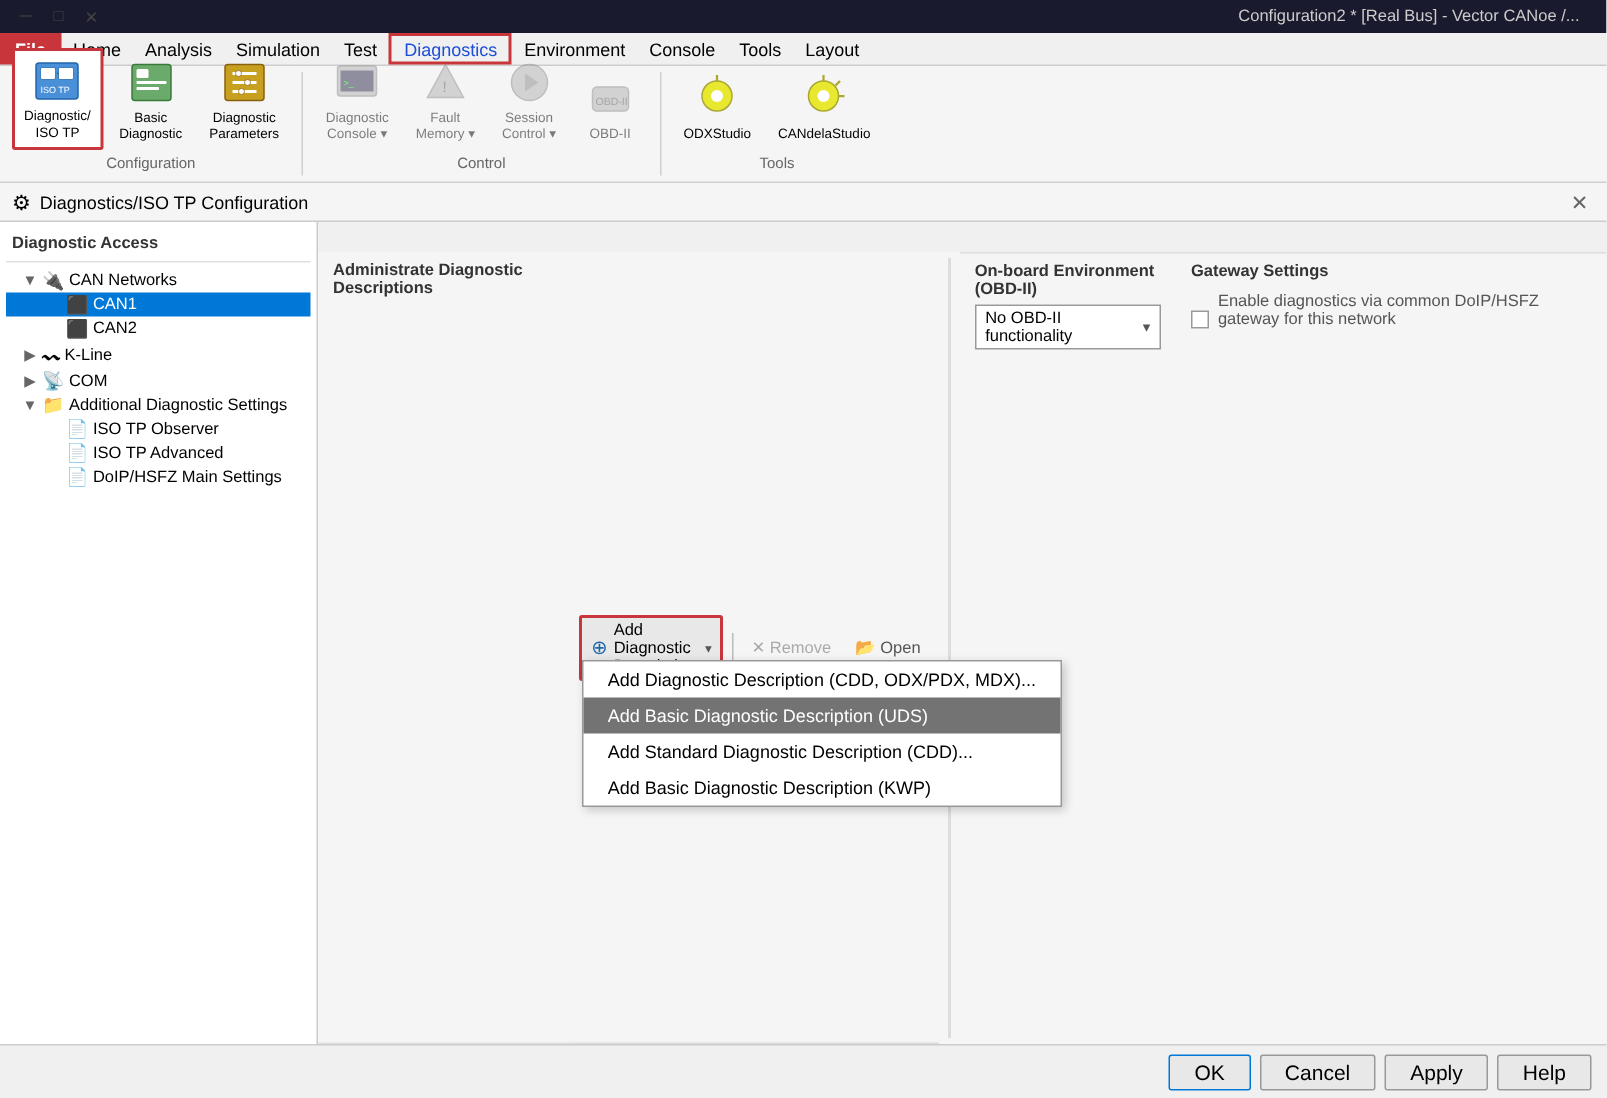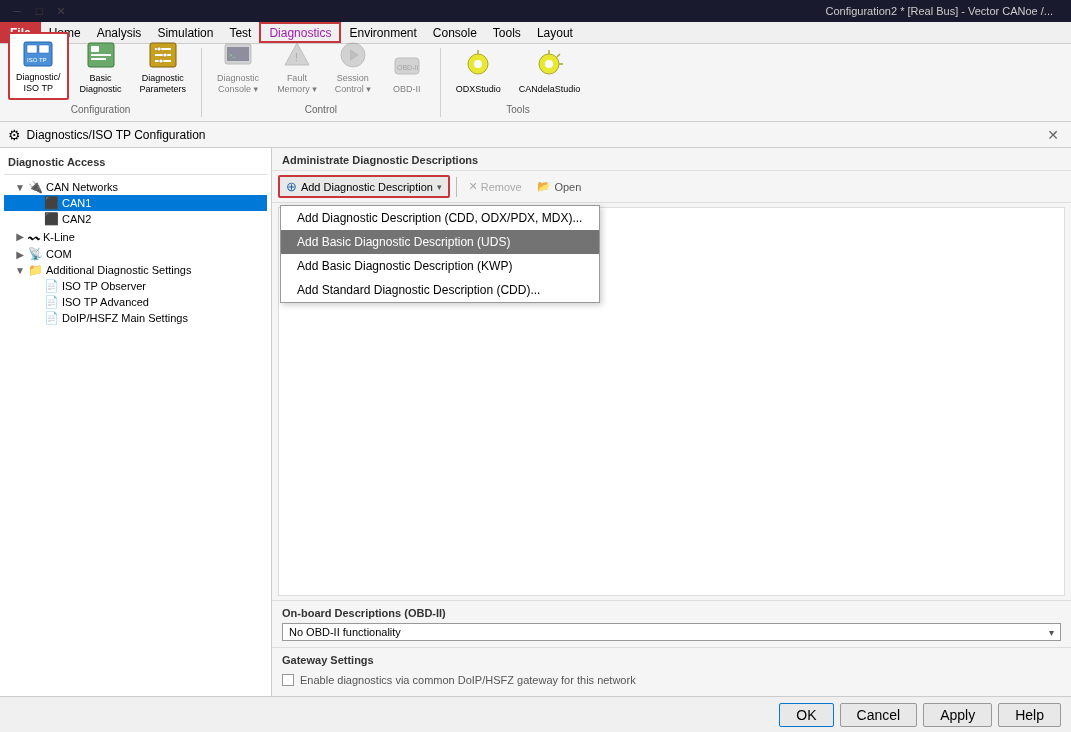--- a/index.html
+++ b/index.html
@@ -47,21 +47,21 @@
       align-items: center;
     }
     .menu-item.file-menu {
       background: #c8363c;
       color: #fff;
       padding: 2px 10px;
       font-weight: bold;
     }
     .menu-item.diagnostics-highlighted {
       border: 2px solid #c8363c;
-      color: #a21caf;
+      color: #1d4ed8;
     }
 
     
     .toolbar {
       background: #f5f5f5;
       border-bottom: 1px solid #d0d0d0;
       display: flex;
       align-items: stretch;
       height: 78px;
       padding: 4px 0;
@@ -141,21 +141,21 @@
 
     
     .dialog-content {
       display: flex;
       height: calc(732px - 22px - 22px - 78px - 26px - 36px);
       background: #f0f0f0;
     }
 
     
     .left-panel {
-      width: 272px;
+      width: 212px;
       border-right: 1px solid #ccc;
       background: #fff;
       padding: 4px;
       overflow-y: auto;
     }
     .panel-title {
       font-size: 11px;
       color: #333;
       font-weight: bold;
       padding: 4px 4px 6px 4px;
@@ -182,21 +182,22 @@
     .tree-item.selected .tree-icon { color: #fff; }
     .tree-indent-1 { padding-left: 8px; }
     .tree-indent-2 { padding-left: 24px; }
 
     
     .right-panel {
       flex: 1;
       background: #f5f5f5;
       padding: 0;
       display: flex;
-      flex-direction: column;
+      flex-direction: row;
+      margin-top: 20px;
     }
     .right-panel-title {
       font-size: 11px;
       font-weight: bold;
       color: #333;
       padding: 6px 10px 4px 10px;
       border-bottom: 1px solid #e0e0e0;
       background: #f5f5f5;
     }
 
@@ -565,24 +566,24 @@
         <span class="add-btn-arrow">▾</span>
 
         <div class="dropdown-menu">
           <div class="dropdown-item">
             Add Diagnostic Description (CDD, ODX/PDX, MDX)...
           </div>
           <div class="dropdown-item highlighted">
             Add Basic Diagnostic Description (UDS)
           </div>
           <div class="dropdown-item">
-            Add Basic Diagnostic Description (KWP)
+            Add Standard Diagnostic Description (CDD)...
           </div>
           <div class="dropdown-item">
-            Add Standard Diagnostic Description (CDD)...
+            Add Basic Diagnostic Description (KWP)
           </div>
         </div>
       </div>
 
       <div class="separator-btn"></div>
 
       <div class="action-btn disabled">
         <span style="font-size:11px;color:#aaa;">✕</span>
         <span>Remove</span>
       </div>
@@ -590,21 +591,21 @@
       <div class="action-btn">
         <span style="font-size:11px;">📂</span>
         <span>Open</span>
       </div>
     </div>
 
     <div class="content-area">
     </div>
 
     <div class="bottom-section">
-      <div class="section-label">On-board Descriptions (OBD-II)</div>
+      <div class="section-label">On-board Environment (OBD-II)</div>
       <div class="dropdown-control">
         <span class="dropdown-control-text">No OBD-II functionality</span>
         <span class="dropdown-control-arrow">▾</span>
       </div>
     </div>
 
     <div class="bottom-section" style="border-top: 1px solid #ddd;">
       <div class="section-label">Gateway Settings</div>
       <div class="checkbox-row">
         <div class="checkbox-input"></div>

